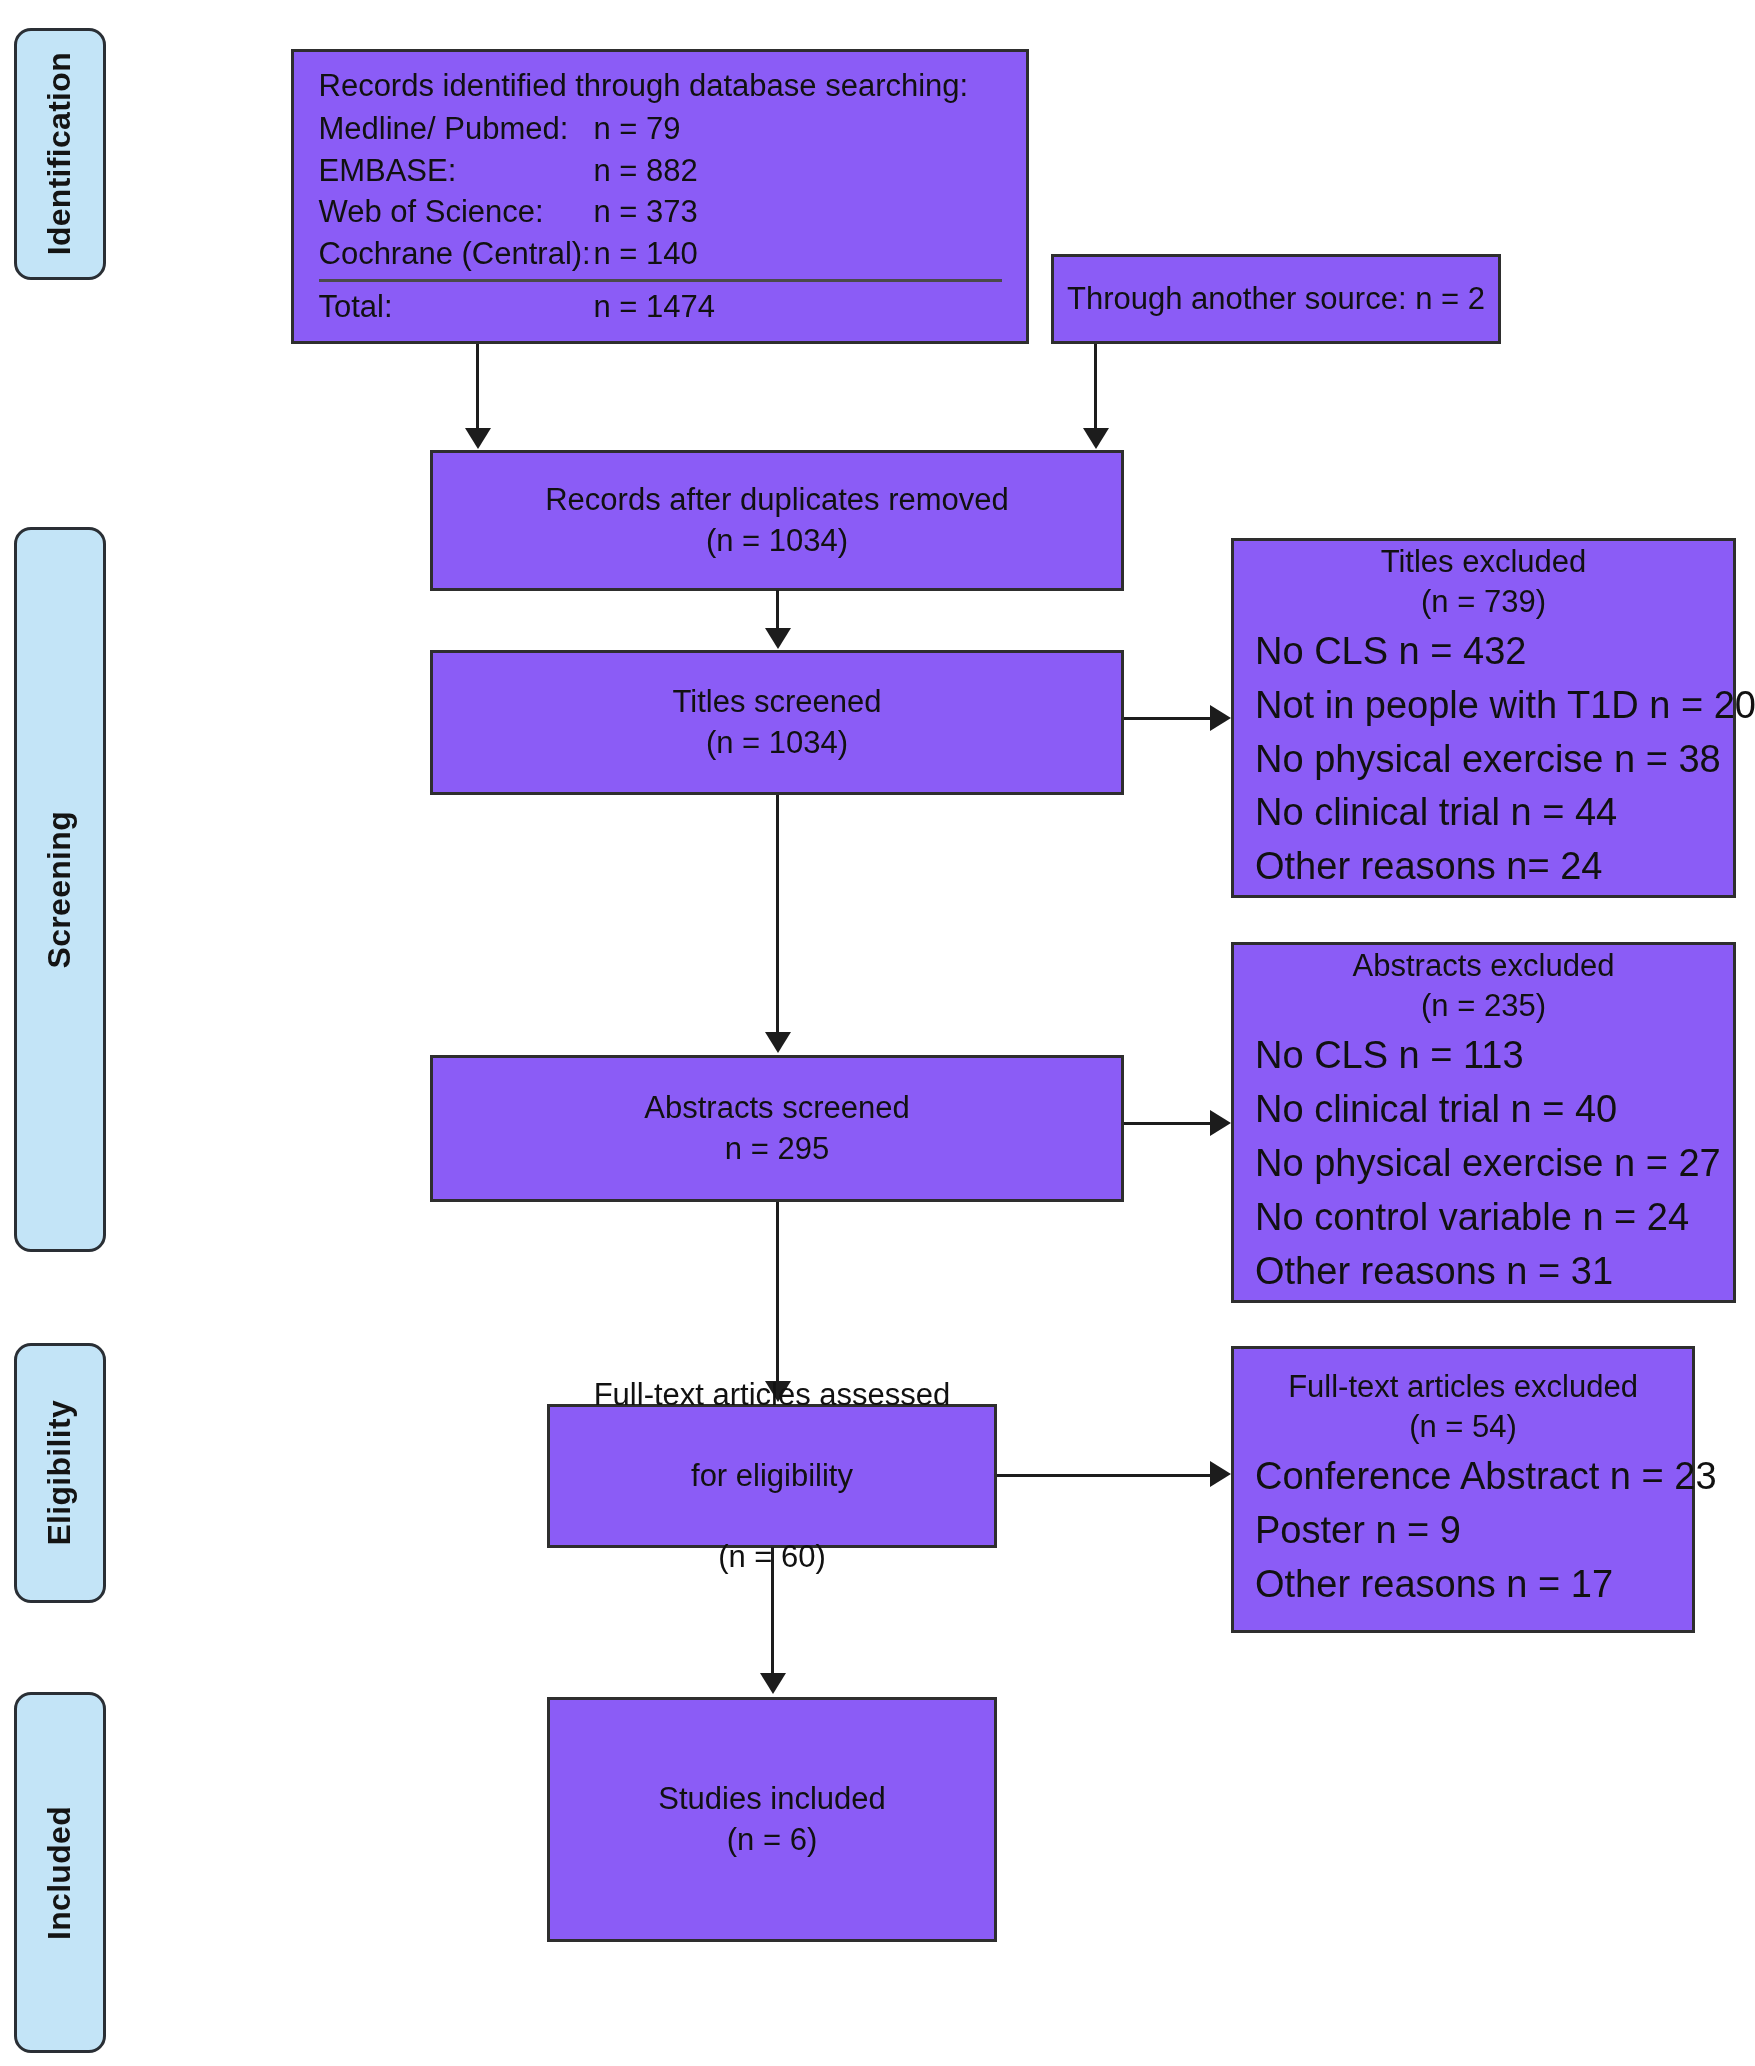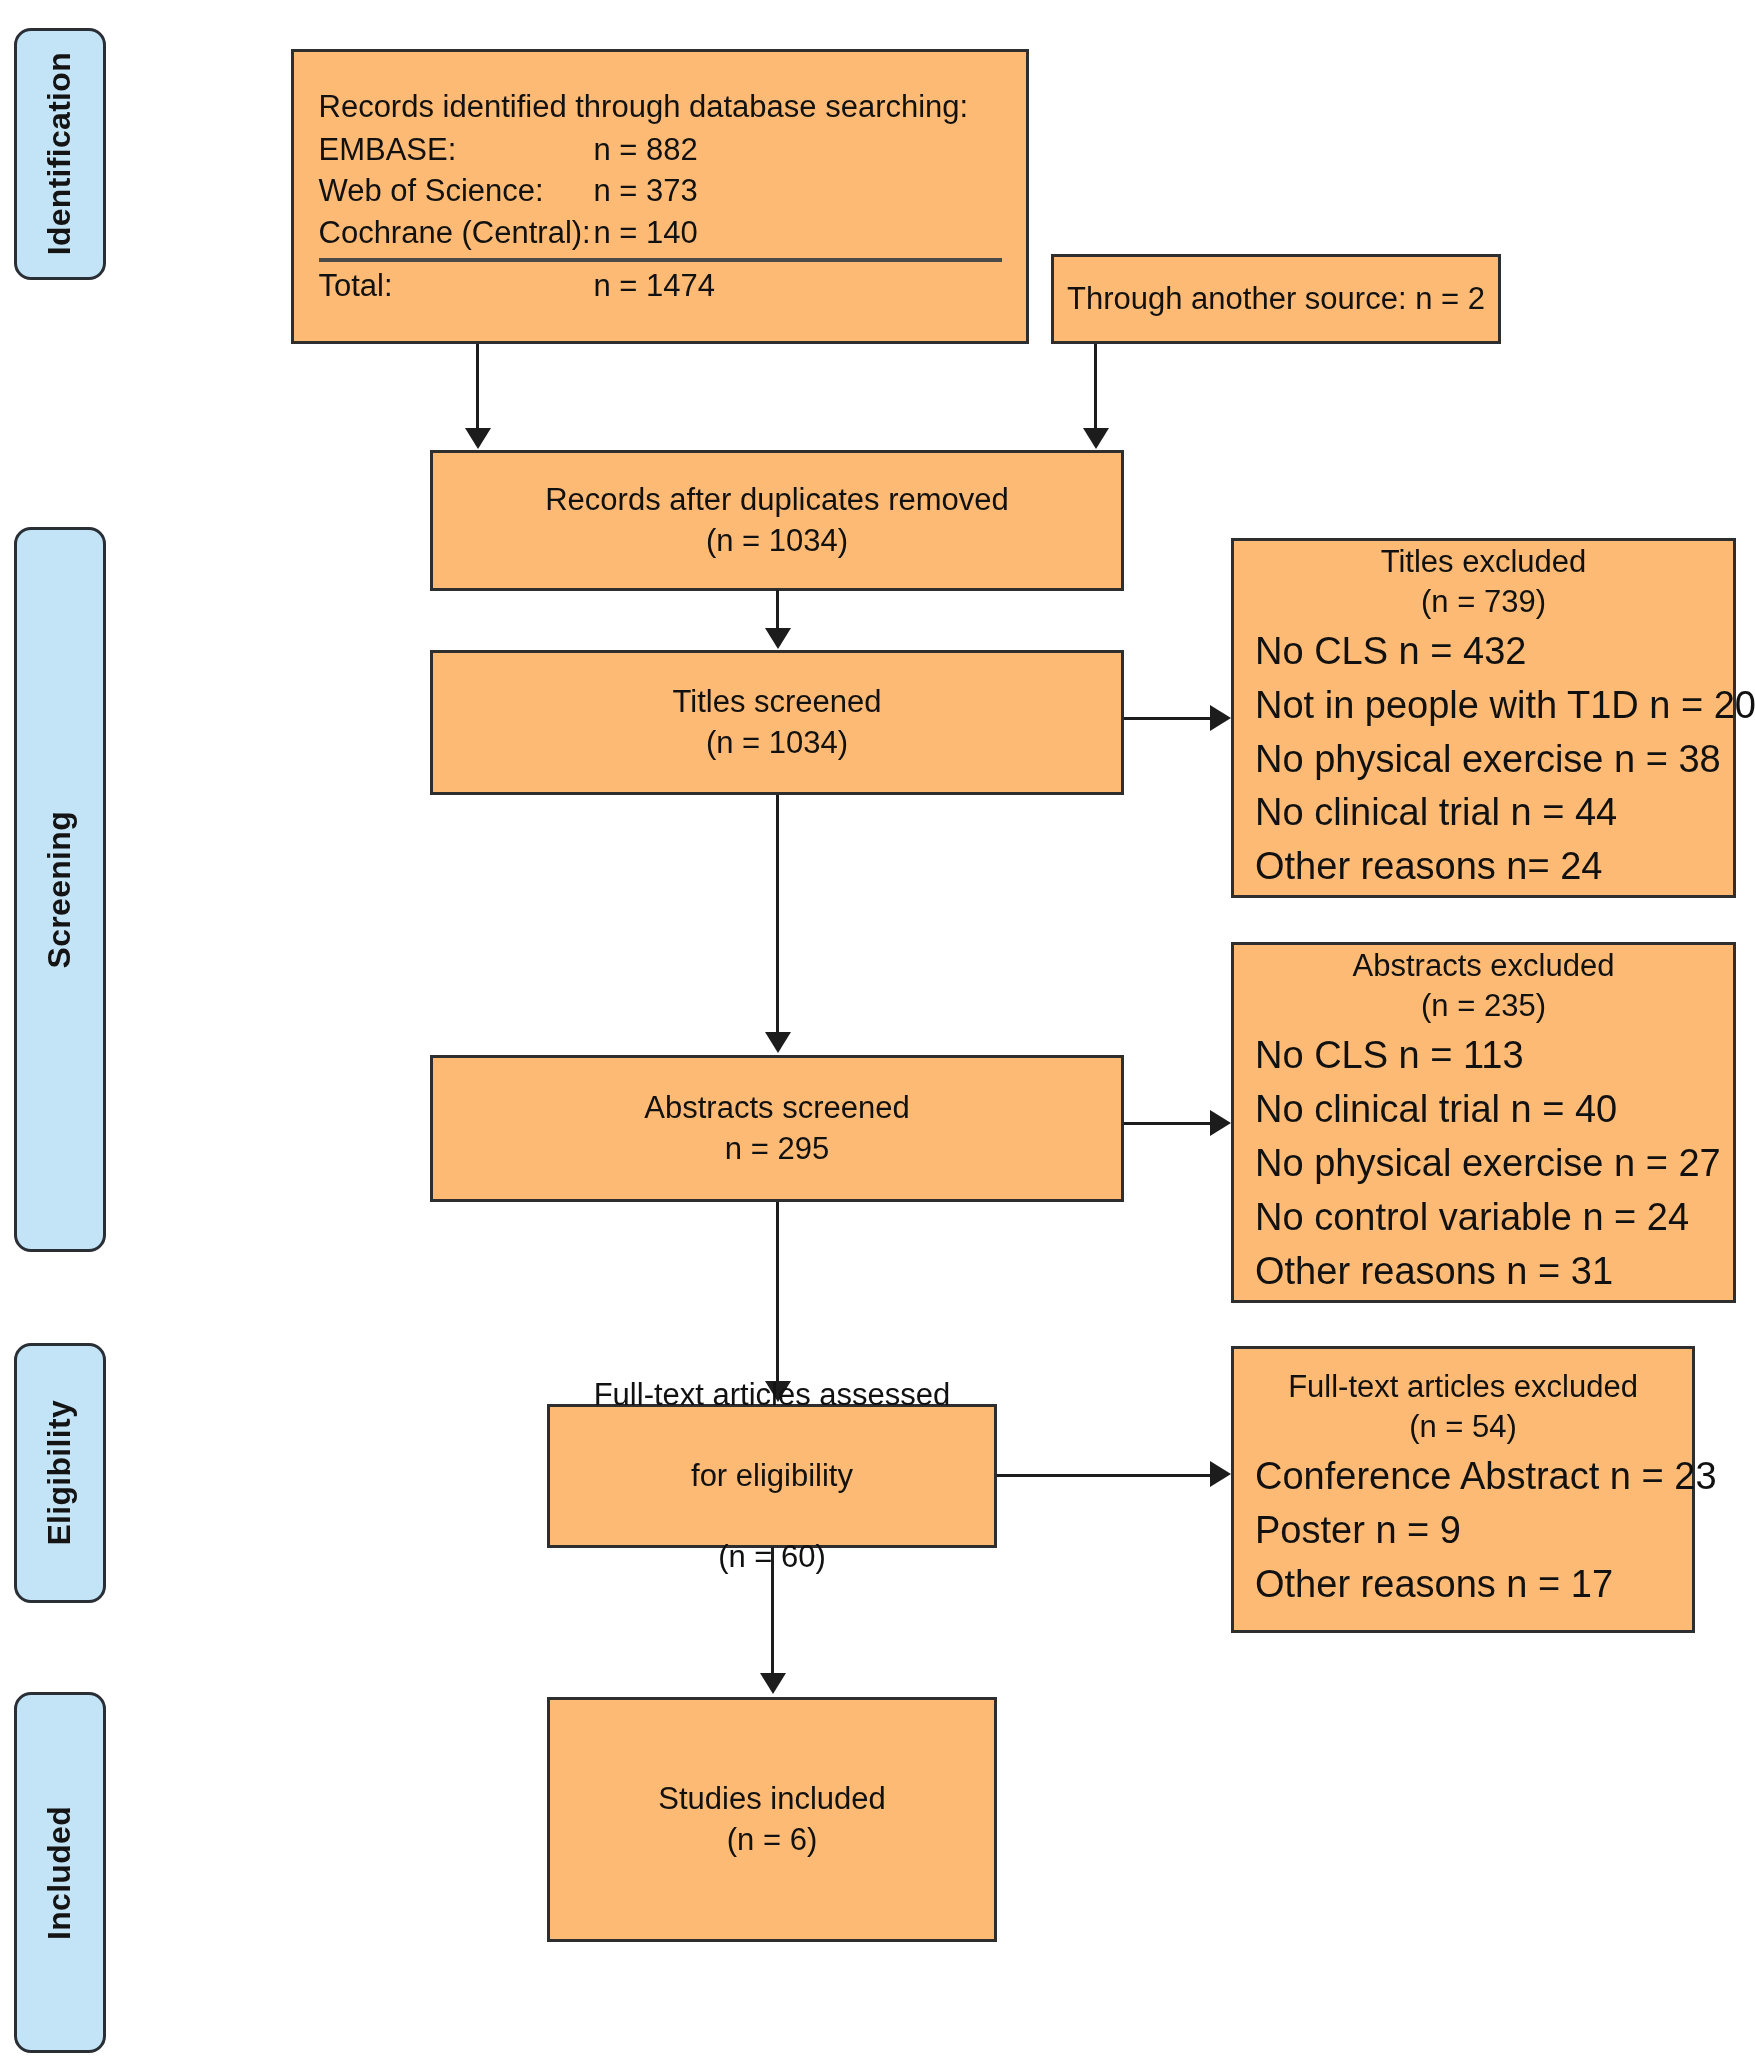--- a/index.html
+++ b/index.html
@@ -35,21 +35,21 @@
     font-weight: bold;
     font-size: 32px;
     letter-spacing: 0.3px;
     color: #141414;
     white-space: nowrap;
   }
 
   
   .flow-box {
     position: absolute;
-    background: #fdba74;
+    background: #8b5cf6;
     border: 3.1px solid #2e2e2e;
     box-sizing: border-box;
     display: flex;
     flex-direction: column;
     justify-content: center;
   }
   .flow-box.center-text {
     align-items: center;
     text-align: center;
   }
@@ -152,20 +152,24 @@
   </div>
 
   <div class="stage-pill" style="left:13.5px; top:1692px; width:92px; height:361px;">
     <span class="stage-label">Included</span>
   </div>
 
   <div class="flow-box" style="left:291px; top:49px; width:738px; height:295px;">
     <div class="src-table">
       <div class="src-title">Records identified through database searching:</div>
 
+      <div class="src-row">
+        <span class="src-name">Medline/ Pubmed:</span>
+        <span class="src-count">n = 79</span>
+      </div>
       <div class="src-row">
         <span class="src-name">EMBASE:</span>
         <span class="src-count">n = 882</span>
       </div>
       <div class="src-row">
         <span class="src-name">Web of Science:</span>
         <span class="src-count">n = 373</span>
       </div>
       <div class="src-row">
         <span class="src-name">Cochrane (Central):</span>

